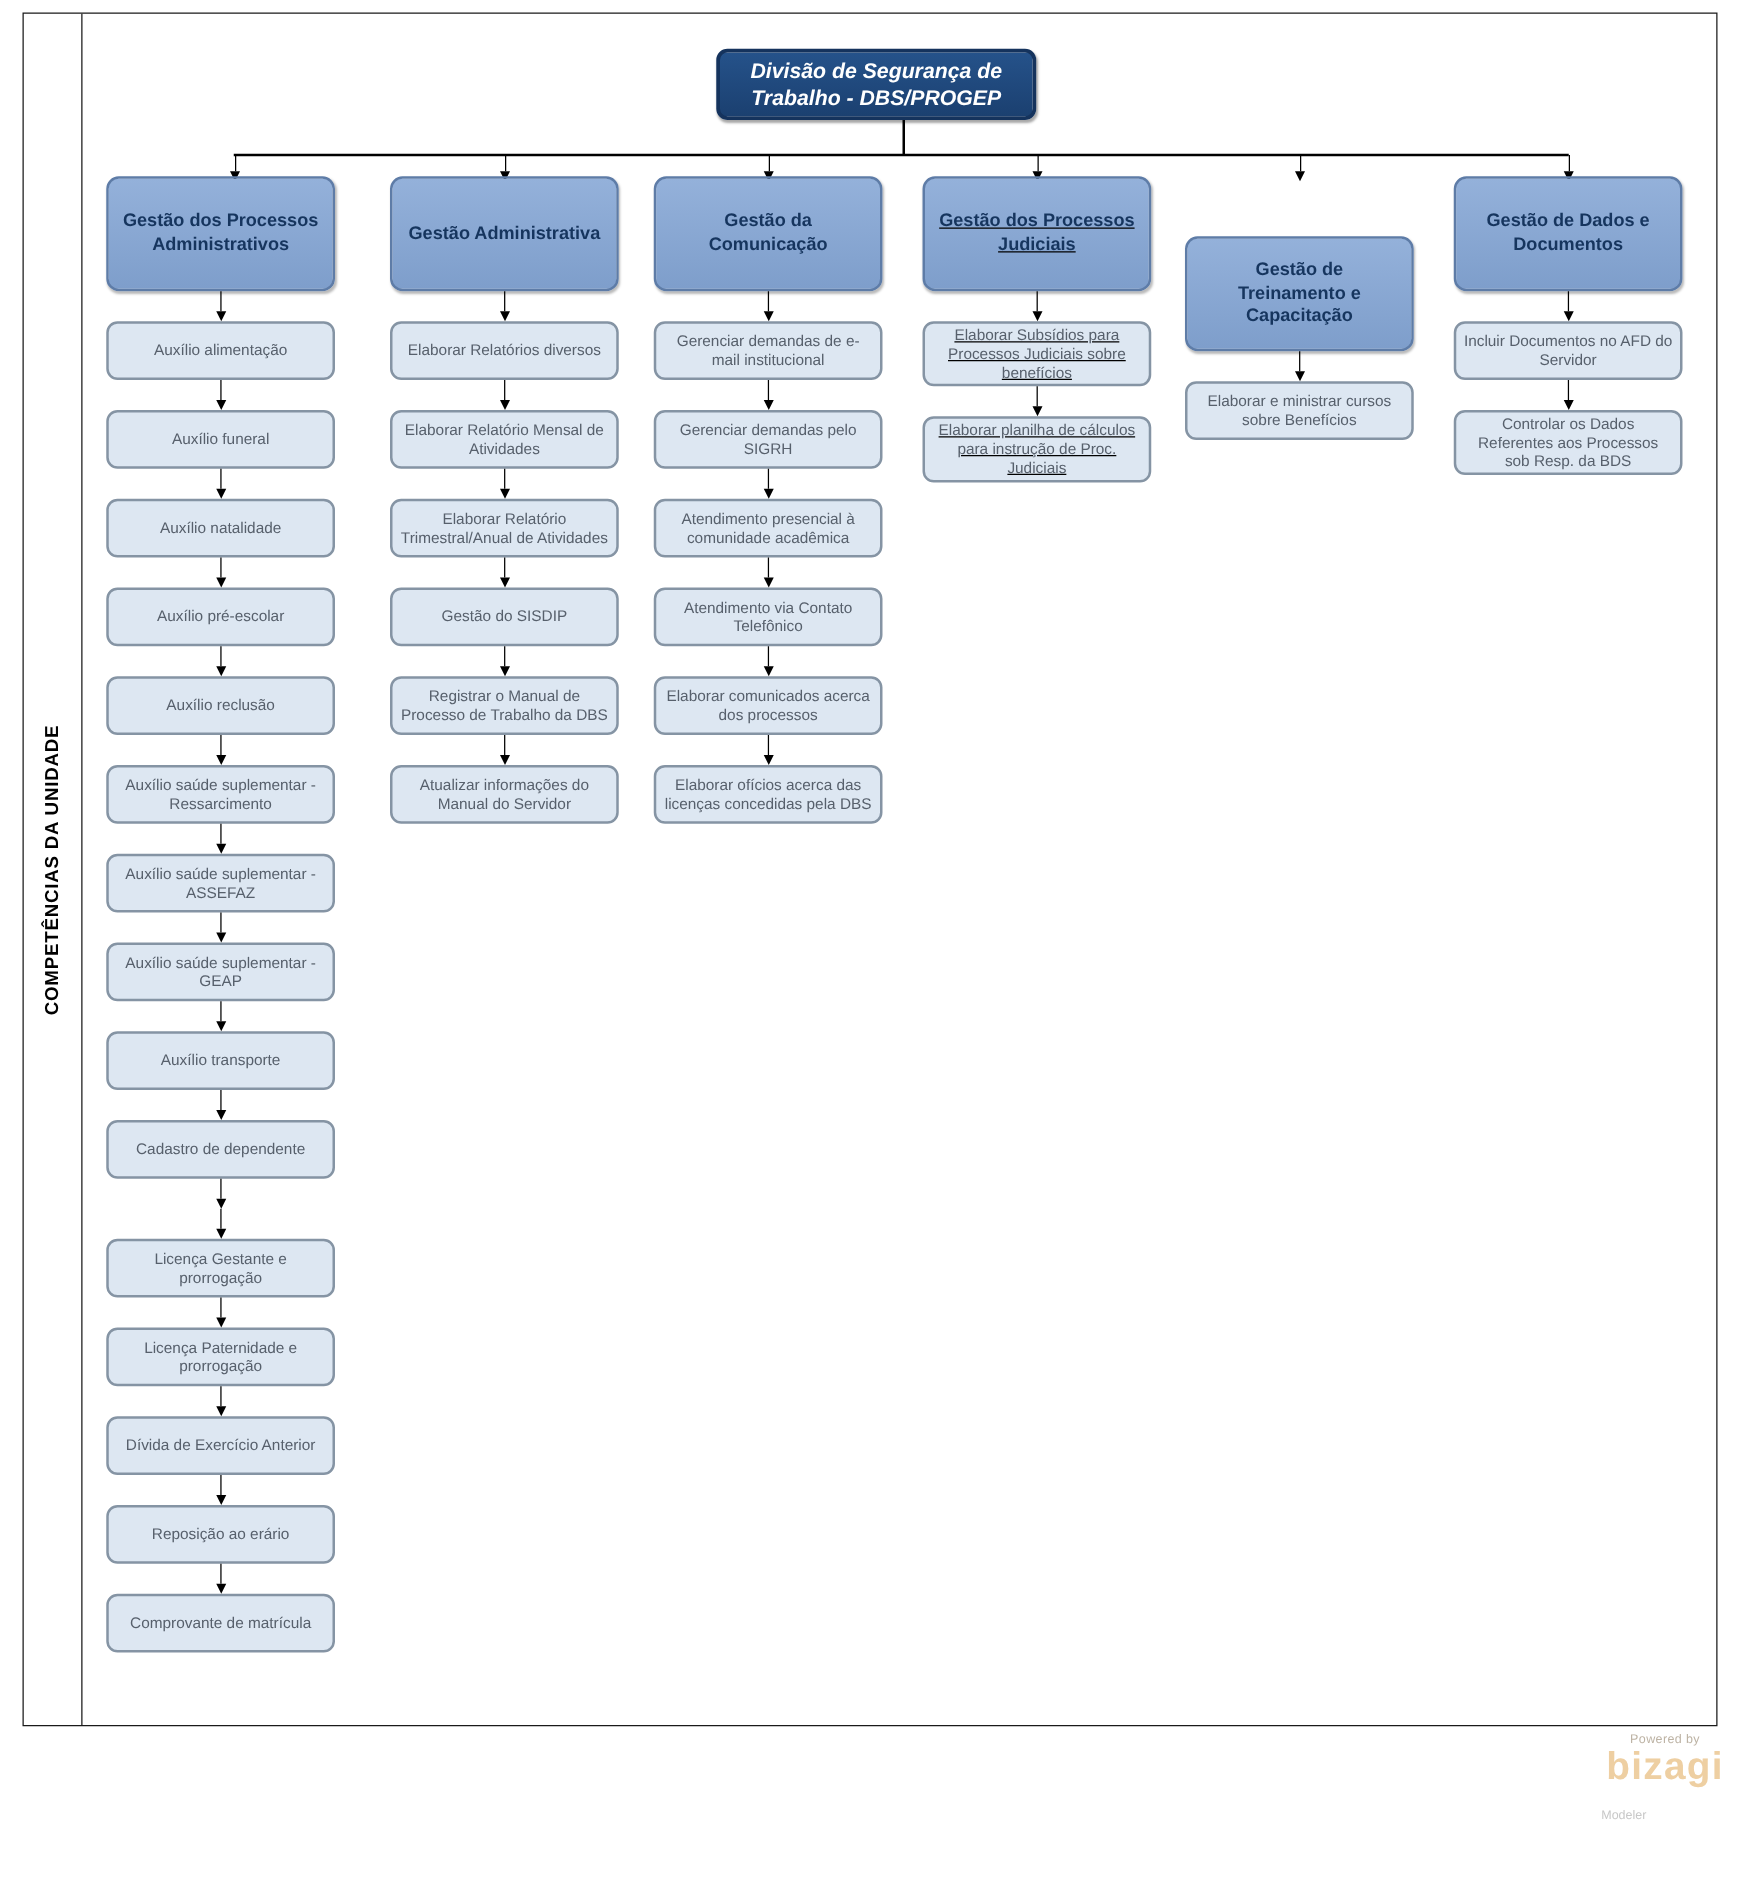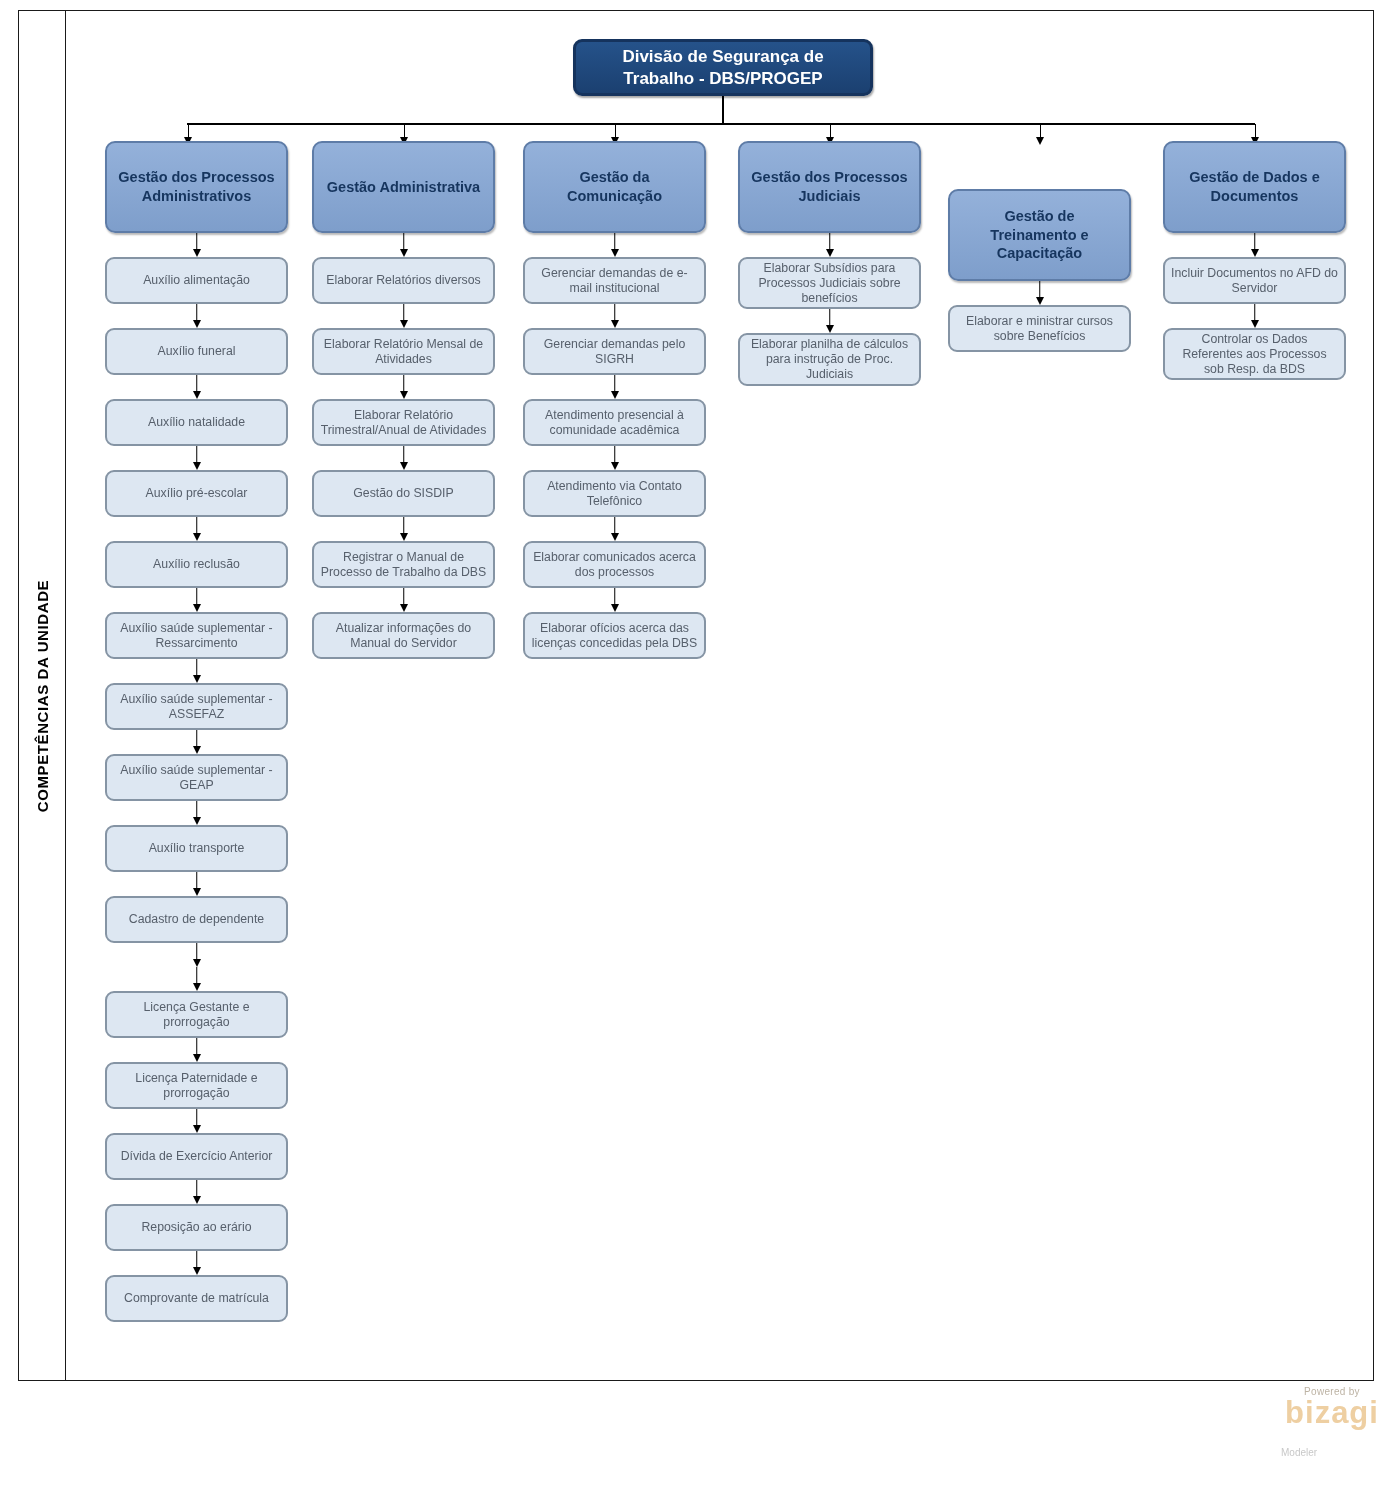--- a/index.html
+++ b/index.html
@@ -15,25 +15,26 @@
     position:absolute;left:0;top:0;width:47px;height:100%;
     border-right:1px solid #1a1a1a;box-sizing:border-box;
   }
   .lane-label{
     position:absolute;top:50%;left:50%;
     transform:translate(-50%,-50%) rotate(-90deg);
     white-space:nowrap;font-weight:bold;font-size:15px;letter-spacing:.6px;color:#000;
   }
   
   .root-box{
-    position:absolute;left:554px;top:28px;width:300px;height:57px;box-sizing:border-box;
+    position:absolute;left:554px;top:28px;width:256px;height:57px;box-sizing:border-box;
     background:linear-gradient(#25528a,#1b4070);border:3px solid #15335d;border-radius:9px;
     color:#fff;font-weight:bold;font-size:17px;line-height:1.25;text-align:center;
     display:flex;align-items:center;justify-content:center;padding:2px 10px;
     box-shadow:1px 2px 2px rgba(0,0,0,.35);
+    font-style:italic;
   }
   .root-stem{position:absolute;left:703px;top:85px;width:2px;height:28px;background:#000;}
   .h-line{position:absolute;left:168px;top:112px;width:1068px;height:2px;background:#000;}
   .drop{position:absolute;top:113px;width:1.5px;height:13px;background:#000;}
   .drop::after{
     content:'';position:absolute;top:13px;left:-4px;
     border-left:4.5px solid transparent;border-right:4.5px solid transparent;border-top:8px solid #000;
   }
   .column{position:absolute;top:130px;width:183px;display:flex;flex-direction:column;align-items:center;}
   .col-header{
@@ -70,21 +71,21 @@
   <div class="lane">
     <div class="lane-label">COMPETÊNCIAS DA UNIDADE</div>
   </div>
 
   <div class="root-box">Divisão de Segurança de Trabalho - DBS/PROGEP</div>
   <div class="root-stem"></div>
   <div class="h-line"></div>
 
   <div id="chart-layer"></div>
 <div class="drop" style="left: 168.5px;"></div>
-    <div class="column" style="left: 86px; width: 183px;">
+    <div class="column" style="left: 66px; width: 183px;">
       <div class="col-header">Gestão dos Processos Administrativos</div>
       <div class="connector"></div>
       <div class="task">Auxílio alimentação</div>
       <div class="connector"></div>
       <div class="task">Auxílio funeral</div>
       <div class="connector"></div>
       <div class="task">Auxílio natalidade</div>
       <div class="connector"></div>
       <div class="task">Auxílio pré-escolar</div>
       <div class="connector"></div>
@@ -137,21 +138,21 @@
       <div class="connector"></div>
       <div class="task">Atendimento presencial à comunidade acadêmica</div>
       <div class="connector"></div>
       <div class="task">Atendimento via Contato Telefônico</div>
       <div class="connector"></div>
       <div class="task">Elaborar comunicados acerca dos processos</div>
       <div class="connector"></div>
       <div class="task">Elaborar ofícios acerca das licenças concedidas pela DBS</div>
     </div>
     <div class="drop" style="left: 810.5px;"></div>
-    <div class="column" style="left: 719px; width: 183px;">
+    <div class="column" style="left: 719px; width: 183px; text-decoration: underline;">
       <div class="col-header">Gestão dos Processos Judiciais</div>
       <div class="connector"></div>
       <div class="task">Elaborar Subsídios para Processos Judiciais sobre benefícios</div>
       <div class="connector"></div>
       <div class="task">Elaborar planilha de cálculos para instrução de Proc. Judiciais</div>
     </div>
     <div class="drop" style="left: 1020.5px;"></div>
     <div class="column" style="left: 929px; width: 183px; margin-top: 48px;">
       <div class="col-header">Gestão de Treinamento e Capacitação</div>
       <div class="connector"></div>

